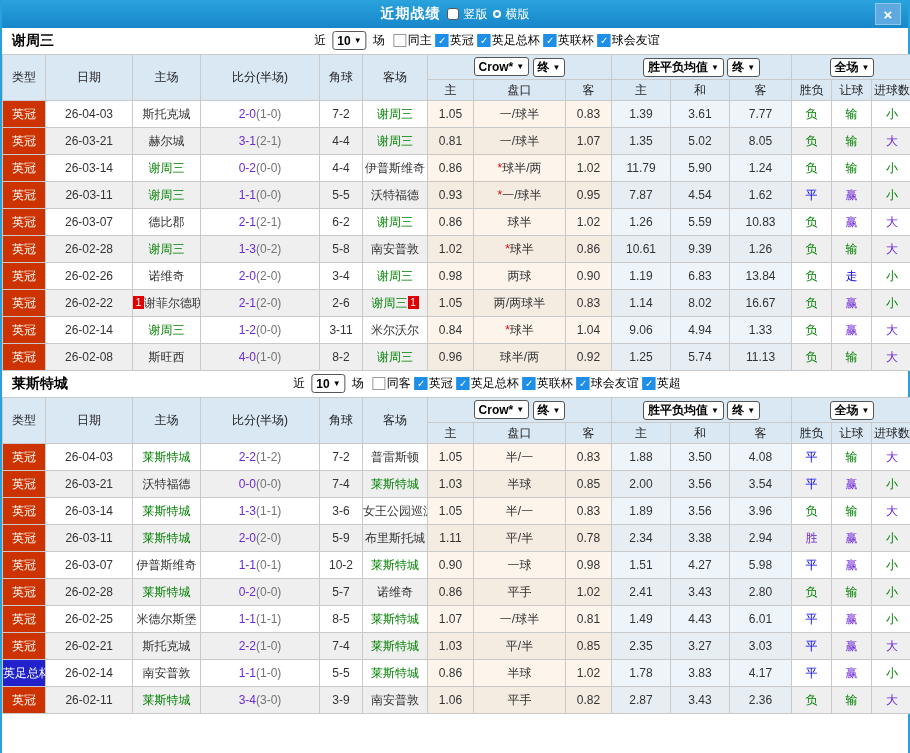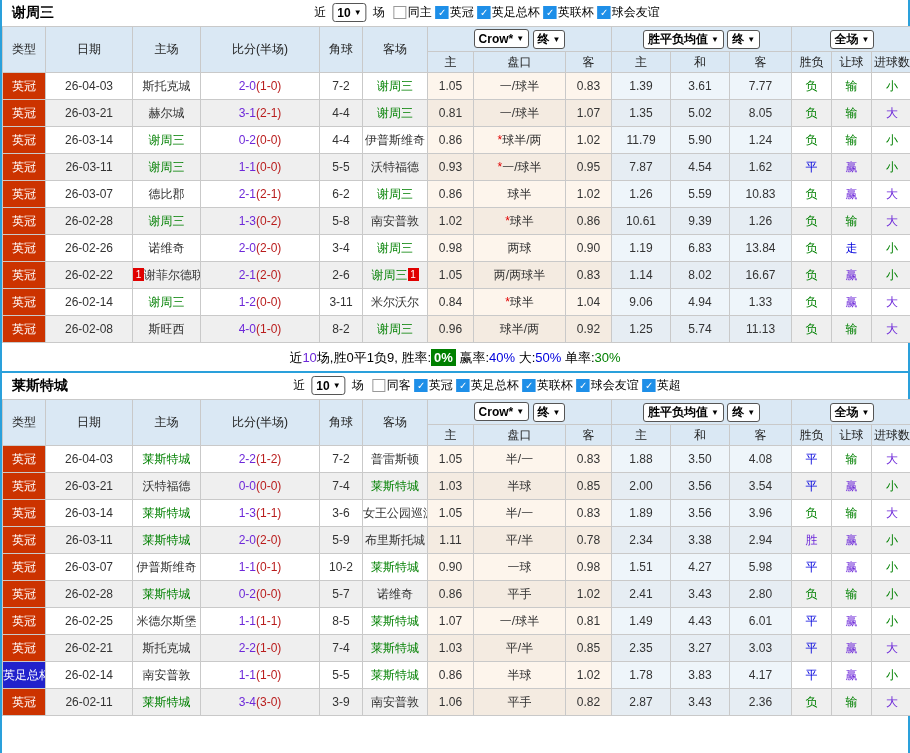--- a/index.html
+++ b/index.html
@@ -67,38 +67,50 @@
   .grid tbody td.codds { background:#fdf5ec; }
   .grid tbody tr.even td.codds { background:#f4ebe1; }
   .grid tbody td.cavg { background:#eef5fa; }
   .grid tbody tr.even td.cavg { background:#e6edf3; }
   
   td.lg-o { background:#cc3300 !important; color:#fff; }
   td.lg-b { background:#2222cc !important; color:#fff; }
   
   .g { color:#008000; } .r { color:#6d28d9; } .b { color:#0000dd; }
   .team-green { color:#008000; }
-  .half { color:#b91c1c; }
+  .half { color:#737373; }
   .star { color:#e00000; }
   .card {
     display:inline-block; background:#e00000; color:#fff; font-style:normal;
     font-size:10px; line-height:13px; width:11px; height:13px; vertical-align:1px;
   }
 
   
   .summary {
     height:30px; line-height:29px; text-align:center; background:#fff;
     border-bottom:2px solid #2aa0db; font-size:13px; color:#000;
   }
   .summary .badge { background:#008000; color:#fff; padding:1px 3px; font-weight:bold; }
 </style>
 </head>
 <body>
 
 <div class="app">
+  <div class="titlebar">
+    <span class="ttl">近期战绩</span>
+    <span class="radio-wrap">
+      <span class="radio sel"></span>
+      <span>竖版</span>
+      <span class="radio unsel"></span>
+      <span>横版</span>
+    </span>
+    <span class="close-btn">
+      <span>×</span>
+    </span>
+  </div>
   <div id="sections">
       <section>
         <div class="sec-head">
           <span class="team-name">谢周三</span>
           <span class="filters">
             <span>近</span>
             <span class="gap"></span>
             <span class="sel">10<i class="chev">▼</i></span>
             <span class="gap"></span>
             <span>场</span>
@@ -333,21 +345,20 @@
               <td class="codds">0.92</td>
               <td class="cavg">1.25</td>
               <td class="cavg">5.74</td>
               <td class="cavg">11.13</td>
               <td class="g">负</td>
               <td class="g">输</td>
               <td class="r">大</td>
             </tr>
           </tbody>
         </table>
-        <div class="summary"><span class="">近</span><span class="r">10</span><span class="">场,胜0平1负9, 胜率:</span><span class="badge">0%</span><span class=""> 赢率:</span><span class="b">40%</span><span class=""> 大:</span><span class="b">50%</span><span class=""> 单率:</span><span class="g">30%</span></div>
       </section>
       <section>
         <div class="sec-head">
           <span class="team-name">莱斯特城</span>
           <span class="filters">
             <span>近</span>
             <span class="gap"></span>
             <span class="sel">10<i class="chev">▼</i></span>
             <span class="gap"></span>
             <span>场</span>

